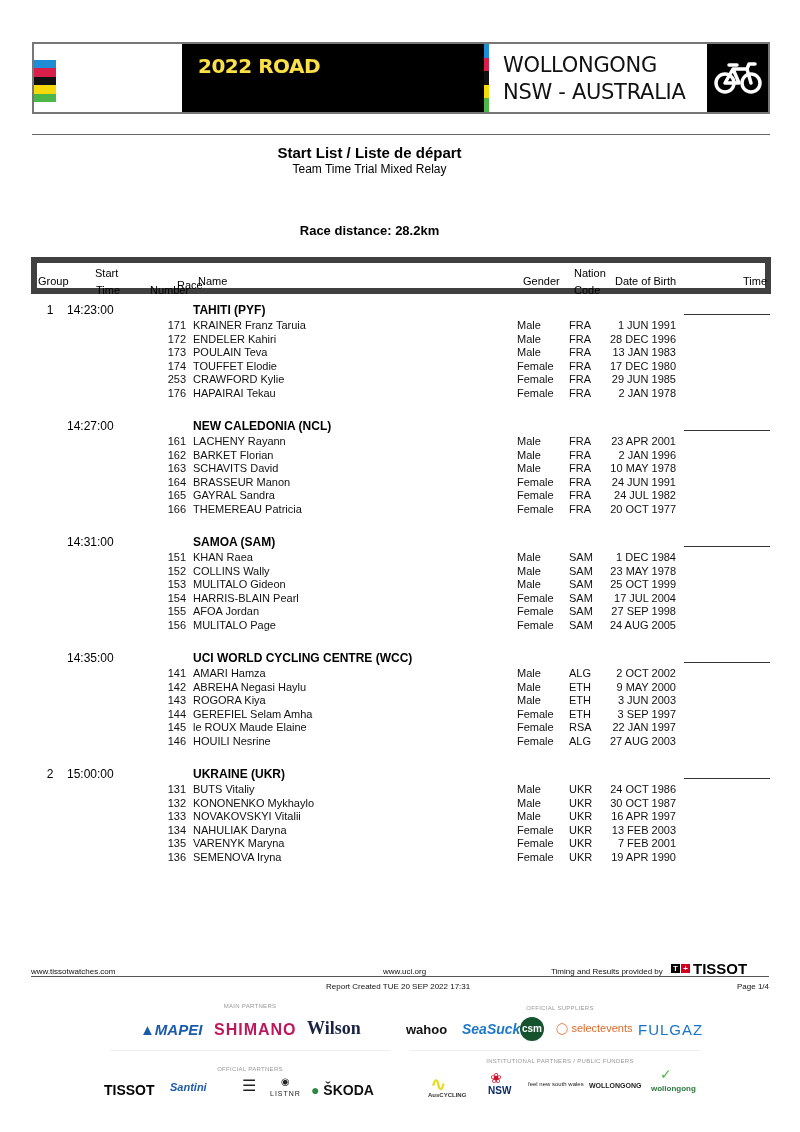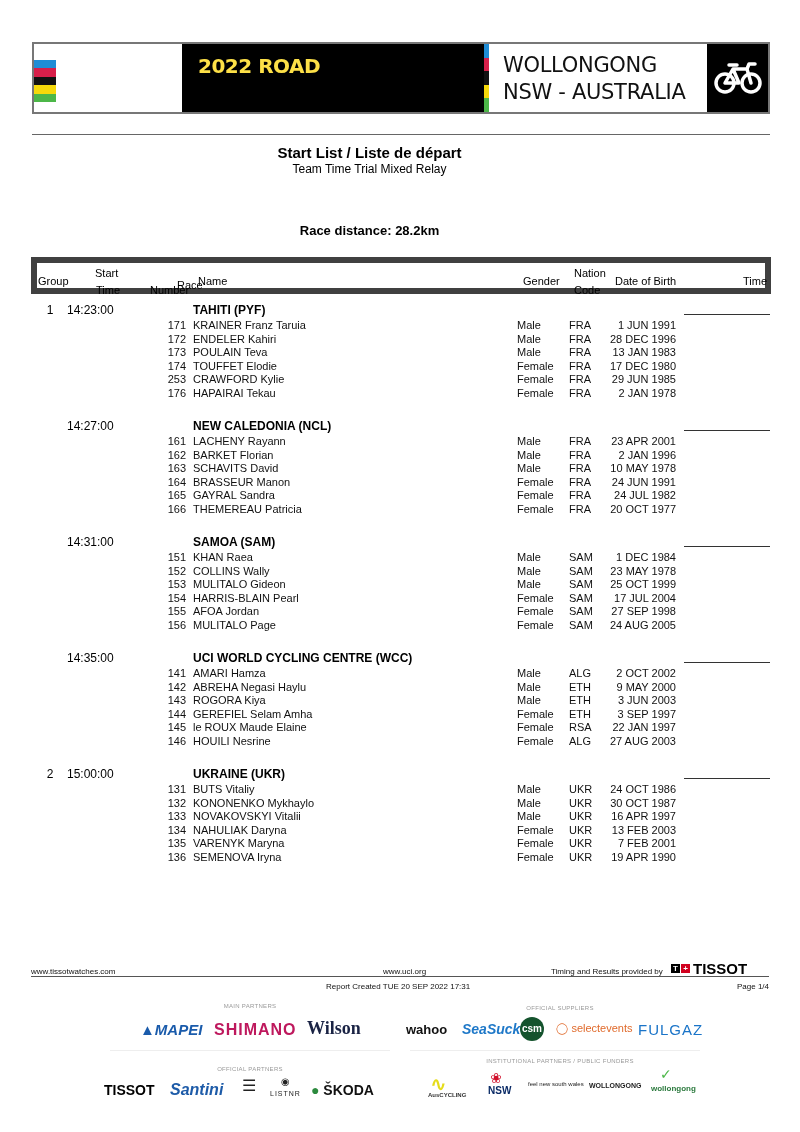--- a/index.html
+++ b/index.html
@@ -388,21 +388,21 @@
 <div class="sponsor-label" style="left:500px; top:1005px; width:120px;">OFFICIAL SUPPLIERS</div>
 <div class="sponsor" style="left:406px; top:1022px; font-size:13px; color:#111;">wahoo</div>
 <div class="sponsor" style="left:462px; top:1021px; font-size:14px; color:#1e78c8; font-style:italic;">SeaSucker</div>
 <div class="sponsor" style="left:520px; top:1017px; width:24px; height:24px; border-radius:12px; background:#14532d; color:#fff; font-size:10px; text-align:center; line-height:24px;">csm</div>
 <div class="sponsor" style="left:556px; top:1022px; font-size:11px; color:#e06a2b; font-weight:normal;">◯ <span>selectevents</span></div>
 <div class="sponsor" style="left:638px; top:1021px; font-size:15px; color:#1a74c8; font-weight:normal; letter-spacing:1px;">FULGAZ</div>
 <div class="sponsor-sep" style="left:410px; top:1050px; width:290px;"></div>
 
 <div class="sponsor-label" style="left:190px; top:1066px; width:120px;">OFFICIAL PARTNERS</div>
 <div class="sponsor" style="left:104px; top:1082px; font-size:14px; color:#000;">TISSOT</div>
-<div class="sponsor" style="left:170px; top:1081px; font-size:16px; color:#1d5ba8; font-style:italic;">Santini</div>
+<div class="sponsor" style="left:170px; top:1081px; font-size:11px; color:#1d5ba8; font-style:italic;">Santini</div>
 <div class="sponsor" style="left:242px; top:1076px; font-size:16px; color:#222;">☰</div>
 <div class="sponsor" style="left:270px; top:1076px; font-size:10px; color:#222; font-weight:normal; text-align:center;">◉<br><span style="font-size:7px; letter-spacing:1px;">LISTNR</span></div>
 <div class="sponsor" style="left:311px; top:1082px; font-size:14px; color:#111;"><span style="color:#2c8a3e;">●</span> <span>ŠKODA</span></div>
 
 <div class="sponsor-label" style="left:470px; top:1058px; width:180px;">INSTITUTIONAL PARTNERS / PUBLIC FUNDERS</div>
 <div class="sponsor" style="left:430px; top:1072px; font-size:20px; color:#e5dc1a;">∿</div>
 <div class="sponsor" style="left:428px; top:1092px; font-size:6px; color:#333;">AusCYCLING</div>
 <div class="sponsor" style="left:490px; top:1070px; font-size:14px; color:#d0102b;">❀</div>
 <div class="sponsor" style="left:488px; top:1085px; font-size:10px; color:#0a2a66;">NSW</div>
 <div class="sponsor" style="left:528px; top:1081px; font-size:6px; color:#222; font-weight:normal;">feel new south wales</div>

